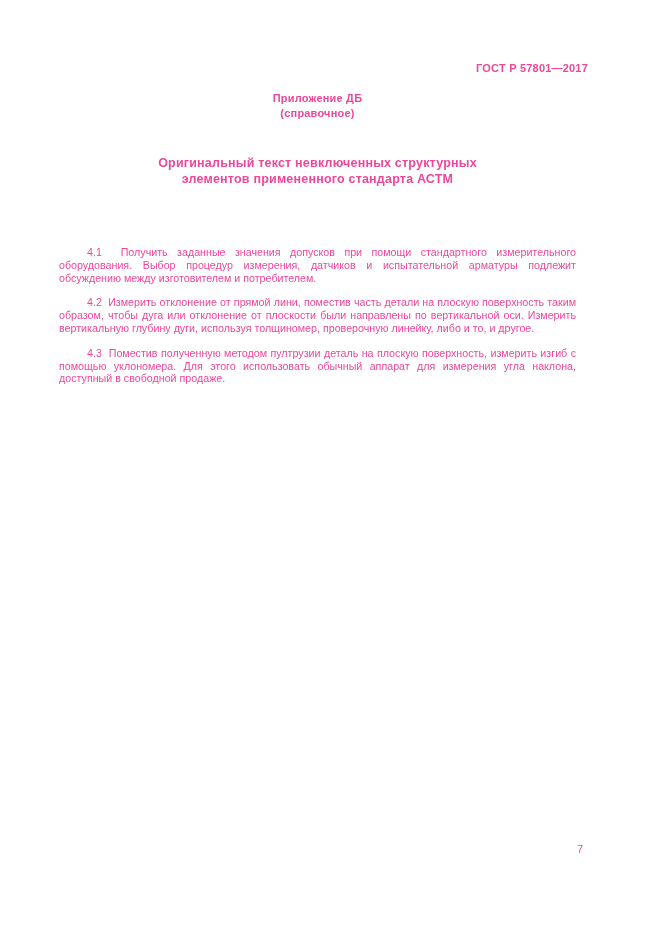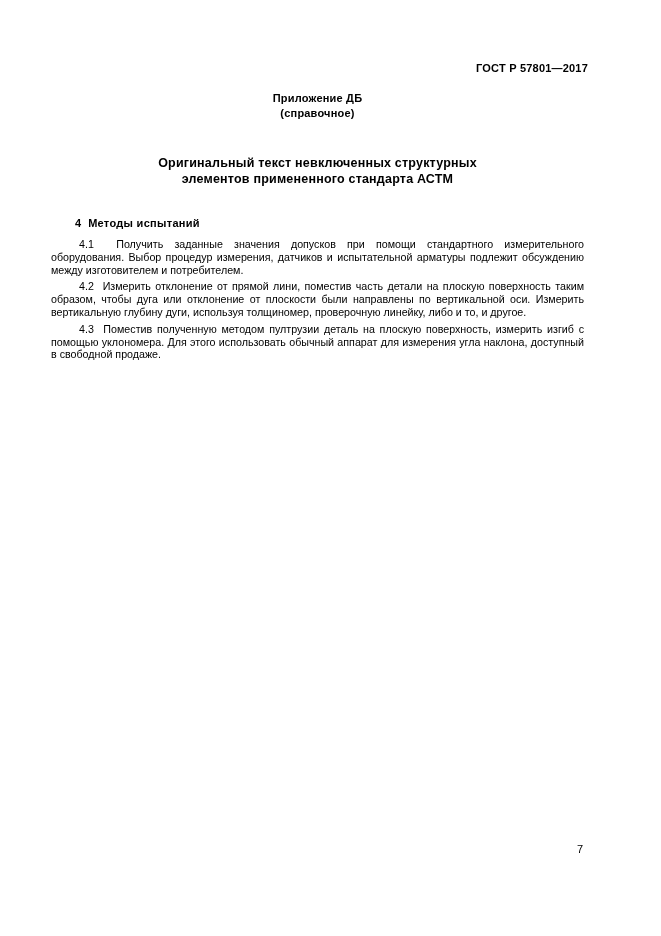--- a/index.html
+++ b/index.html
@@ -6,21 +6,21 @@
     margin: 0;
     padding: 0;
     background: #ffffff;
   }
   .page {
     position: relative;
     width: 661px;
     height: 936px;
     background: #ffffff;
     font-family: "Liberation Sans", sans-serif;
-    color: #000000;
+    color: #ec4899;
     overflow: hidden;
   }
   .col {
     position: absolute;
     left: 47px;
     width: 541px;
   }
   .running-header {
     top: 62px;
     text-align: right;
@@ -60,21 +60,21 @@
     font-weight: bold;
     letter-spacing: 0.3px;
   }
   .body-text {
     top: 234px;
     font-size: 10.7px;
     line-height: 12.8px;
     text-align: justify;
   }
   .body-text p {
-    margin: 4px;
+    margin: 12px;
     text-indent: 28px;
   }
   .page-number {
     top: 843px;
     text-align: right;
     padding-right: 5px;
     box-sizing: border-box;
     font-size: 11px;
   }
 </style>
@@ -89,21 +89,20 @@
     <div>Оригинальный текст невключенных структурных</div>
     <div>элементов примененного стандарта АСТМ</div>
   </div>
 
   <div class="col annex-block">
     <div>Приложение ДБ</div>
     <div>(справочное)</div>
   </div>
 
 
-  <div class="col section-heading">4&nbsp; Методы испытаний</div>
 
   <div class="col body-text">
     <p>4.1&nbsp; Получить заданные значения допусков при помощи стандартного измерительного оборудования. Выбор процедур измерения, датчиков и испытательной арматуры подлежит обсуждению между изготовителем и потребителем.</p>
     <p>4.2&nbsp; Измерить отклонение от прямой лини, поместив часть детали на плоскую поверхность таким образом, чтобы дуга или отклонение от плоскости были направлены по вертикальной оси. Измерить вертикальную глубину дуги, используя толщиномер, проверочную линейку, либо и то, и другое.</p>
     <p>4.3&nbsp; Поместив полученную методом пултрузии деталь на плоскую поверхность, измерить изгиб с помощью уклономера. Для этого использовать обычный аппарат для измерения угла наклона, доступный в свободной продаже.</p>
   </div>
 
   <div class="col page-number">7</div>
 
 </div>

